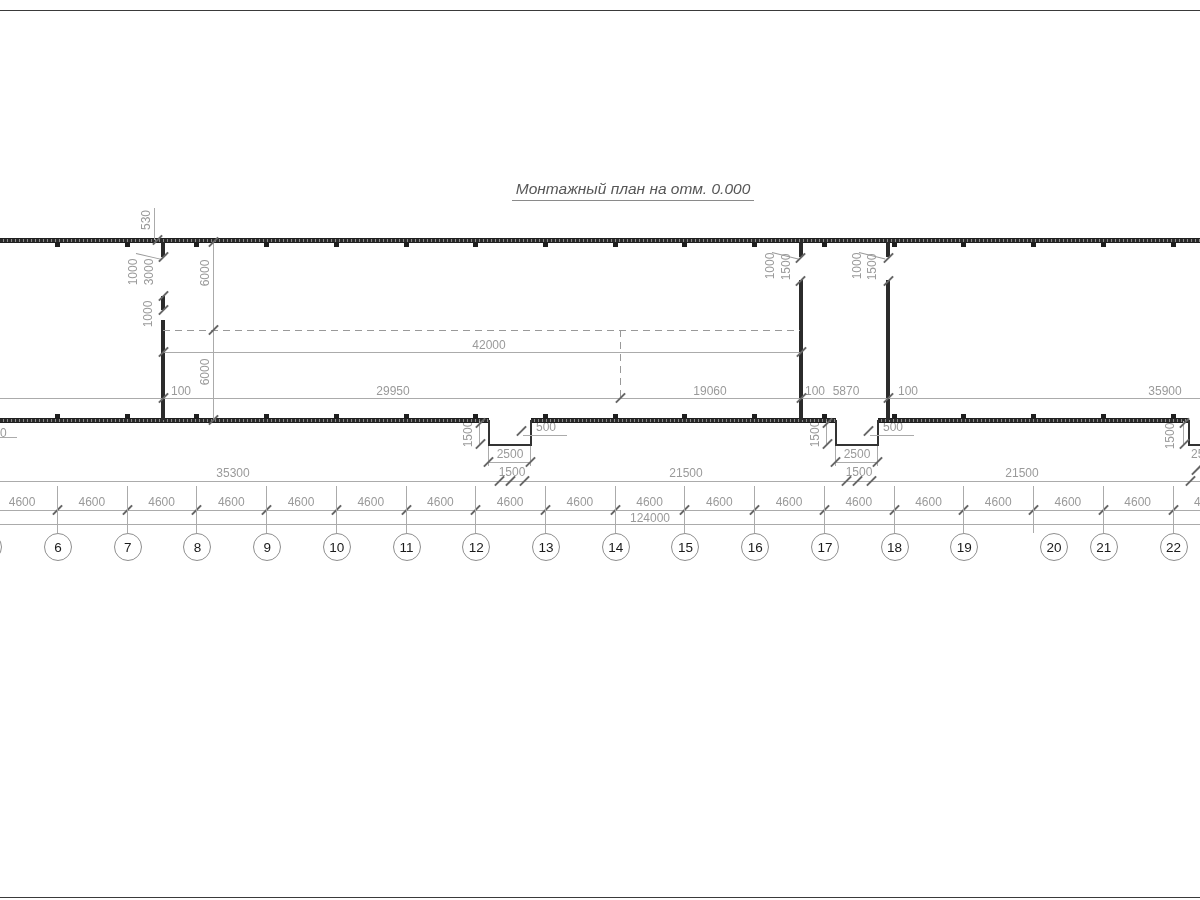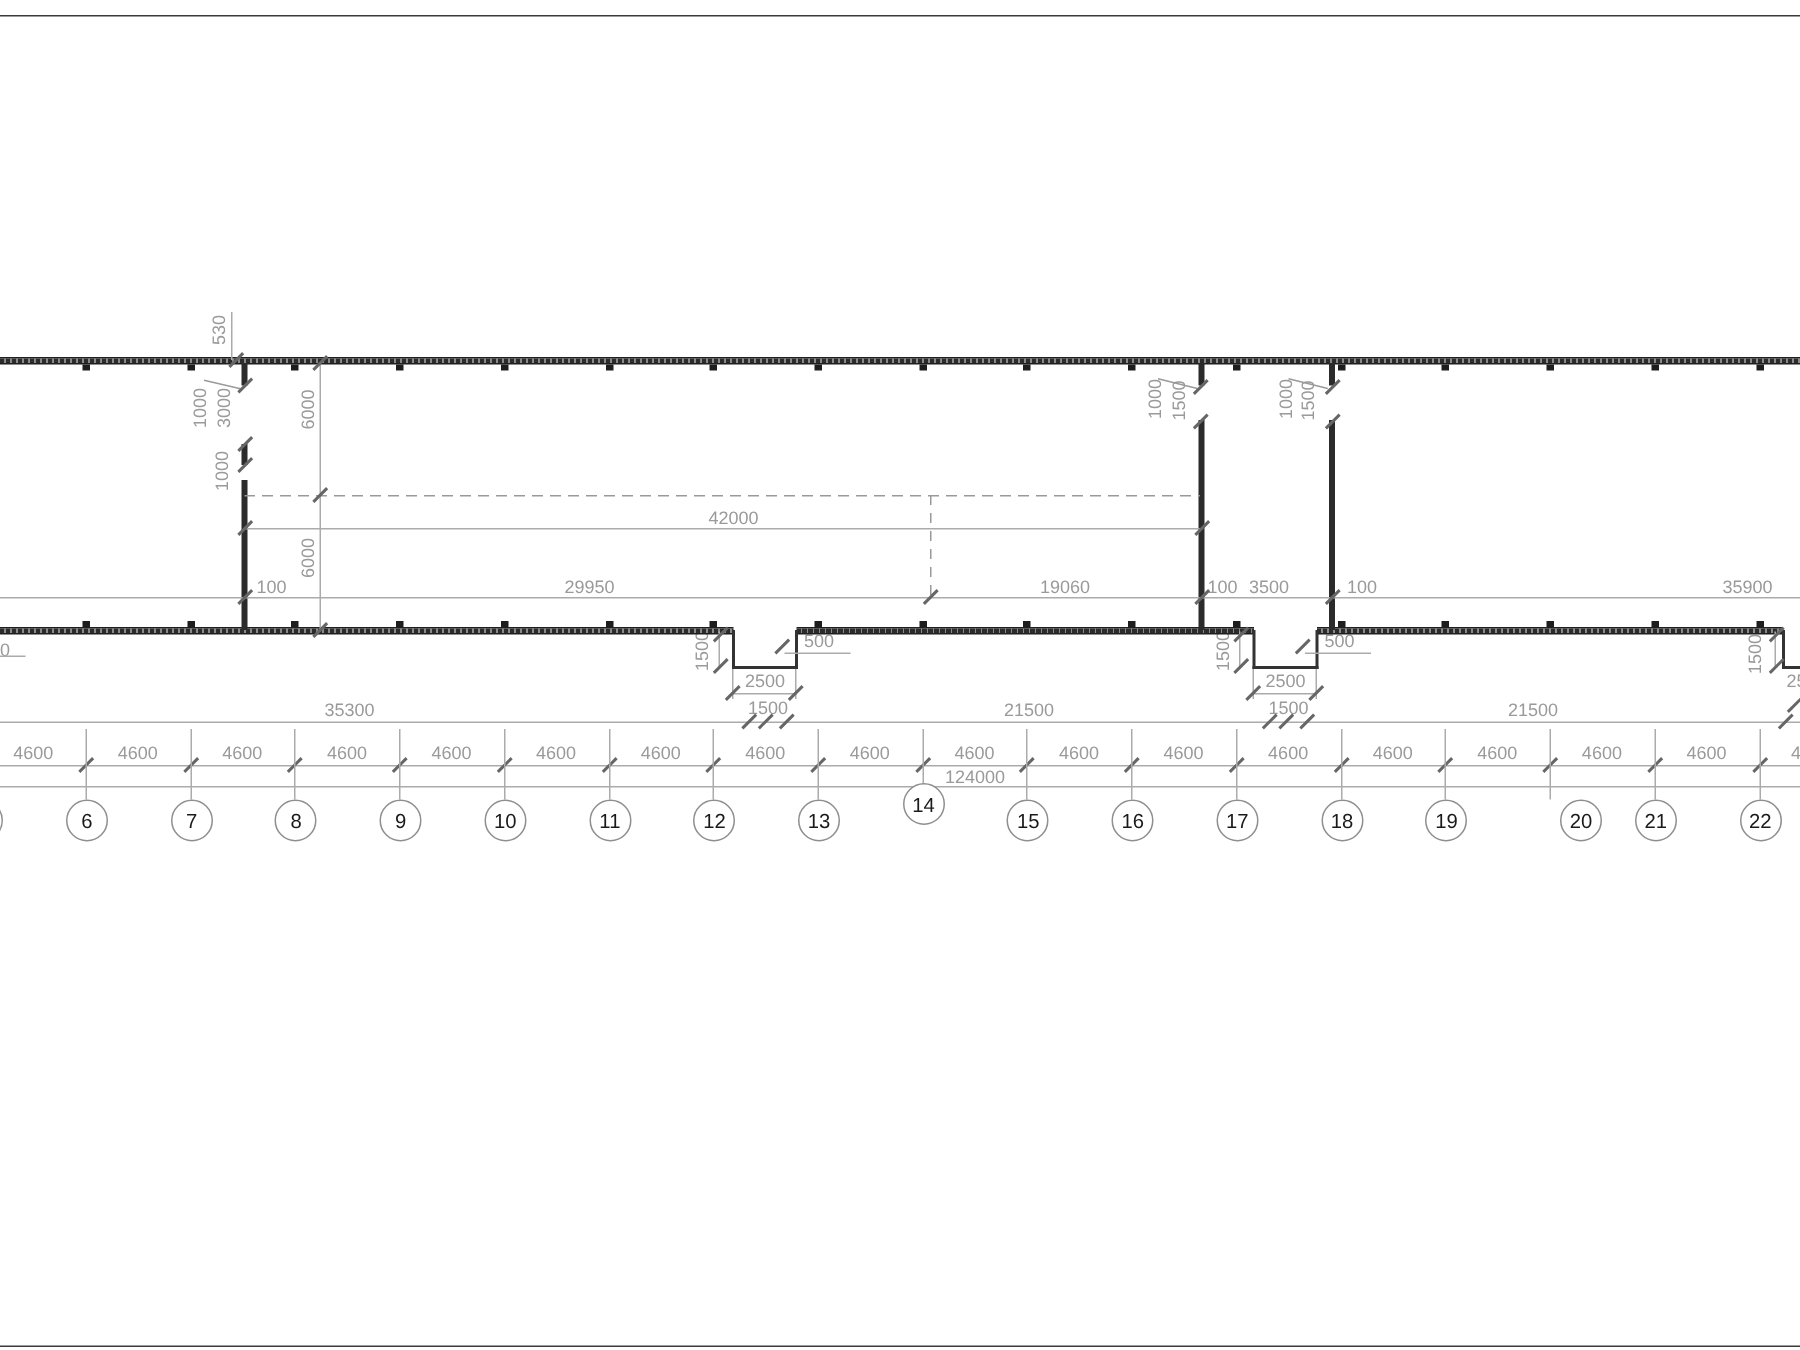--- a/index.html
+++ b/index.html
@@ -22,39 +22,40 @@
   #title{position:absolute;left:500px;top:180px;width:266px;text-align:center;
          color:#575757;font-size:15.5px;font-style:italic;}
   #title span{border-bottom:1px solid #8a8a8a;padding:0 4px 3px 4px;}
   .cut0{position:absolute;left:0;top:426px;width:12px;font-size:12px;color:#9a9a9a;}
 </style>
 </head>
 <body>
 
 <div id="canvas">
 
+  <div id="title"><span>Монтажный план на отм. 0.000</span></div>
 
   <div class="lbl rot" style="left:126px;top:214px;">530</div>
   <div class="lbl rot" style="left:113px;top:266px;">1000</div>
   <div class="lbl rot" style="left:129px;top:266px;">3000</div>
   <div class="lbl rot" style="left:128px;top:308px;">1000</div>
   <div class="lbl rot" style="left:185px;top:267px;">6000</div>
   <div class="lbl rot" style="left:185px;top:366px;">6000</div>
 
   <div class="lbl rot" style="left:750px;top:260px;">1000</div>
   <div class="lbl rot" style="left:766px;top:261px;">1500</div>
   <div class="lbl rot" style="left:837px;top:260px;">1000</div>
   <div class="lbl rot" style="left:852px;top:261px;">1500</div>
 
   <div class="lbl" style="left:166px;top:385px;width:30px;">100</div>
   <div class="lbl" style="left:368px;top:385px;width:50px;">29950</div>
   <div class="lbl" style="left:464px;top:339px;width:50px;">42000</div>
   <div class="lbl" style="left:685px;top:385px;width:50px;">19060</div>
   <div class="lbl" style="left:800px;top:385px;width:30px;">100</div>
-  <div class="lbl" style="left:826px;top:385px;width:40px;">3500</div>
+  <div class="lbl" style="left:826px;top:385px;width:40px;">5870</div>
   <div class="lbl" style="left:893px;top:385px;width:30px;">100</div>
   <div class="lbl" style="left:1140px;top:385px;width:50px;">35900</div>
 
   <div class="lbl rot" style="left:448px;top:428px;">1500</div>
   <div class="lbl" style="left:526px;top:421px;width:40px;">500</div>
   <div class="lbl" style="left:488px;top:448px;width:44px;">2500</div>
   <div class="lbl" style="left:492px;top:466px;width:40px;">1500</div>
 
   <div class="lbl rot" style="left:795px;top:428px;">1500</div>
   <div class="lbl" style="left:873px;top:421px;width:40px;">500</div>
@@ -190,21 +191,21 @@
     <div class="bubble" style="left: 462.32px; top: 533px;">12</div>
     <div class="mark" style="left: 543.04px; top: 243px;"></div>
     <div class="mark" style="left: 543.04px; top: 414px;"></div>
     <div class="tk" style="left: 539.04px; top: 509px;"></div>
     <div class="ln" style="left: 545.04px; top: 486px; width: 1px; height: 47px; background: rgb(171, 171, 171);"></div>
     <div class="bubble" style="left: 532.04px; top: 533px;">13</div>
     <div class="mark" style="left: 612.76px; top: 243px;"></div>
     <div class="mark" style="left: 612.76px; top: 414px;"></div>
     <div class="tk" style="left: 608.76px; top: 509px;"></div>
     <div class="ln" style="left: 614.76px; top: 486px; width: 1px; height: 47px; background: rgb(171, 171, 171);"></div>
-    <div class="bubble" style="left: 601.76px; top: 522px;">14</div>
+    <div class="bubble" style="left: 601.76px; top: 533px;">14</div>
     <div class="mark" style="left: 682.48px; top: 243px;"></div>
     <div class="mark" style="left: 682.48px; top: 414px;"></div>
     <div class="tk" style="left: 678.48px; top: 509px;"></div>
     <div class="ln" style="left: 684.48px; top: 486px; width: 1px; height: 47px; background: rgb(171, 171, 171);"></div>
     <div class="bubble" style="left: 671.48px; top: 533px;">15</div>
     <div class="mark" style="left: 752.2px; top: 243px;"></div>
     <div class="mark" style="left: 752.2px; top: 414px;"></div>
     <div class="tk" style="left: 748.2px; top: 509px;"></div>
     <div class="ln" style="left: 754.2px; top: 486px; width: 1px; height: 47px; background: rgb(171, 171, 171);"></div>
     <div class="bubble" style="left: 741.2px; top: 533px;">16</div>

